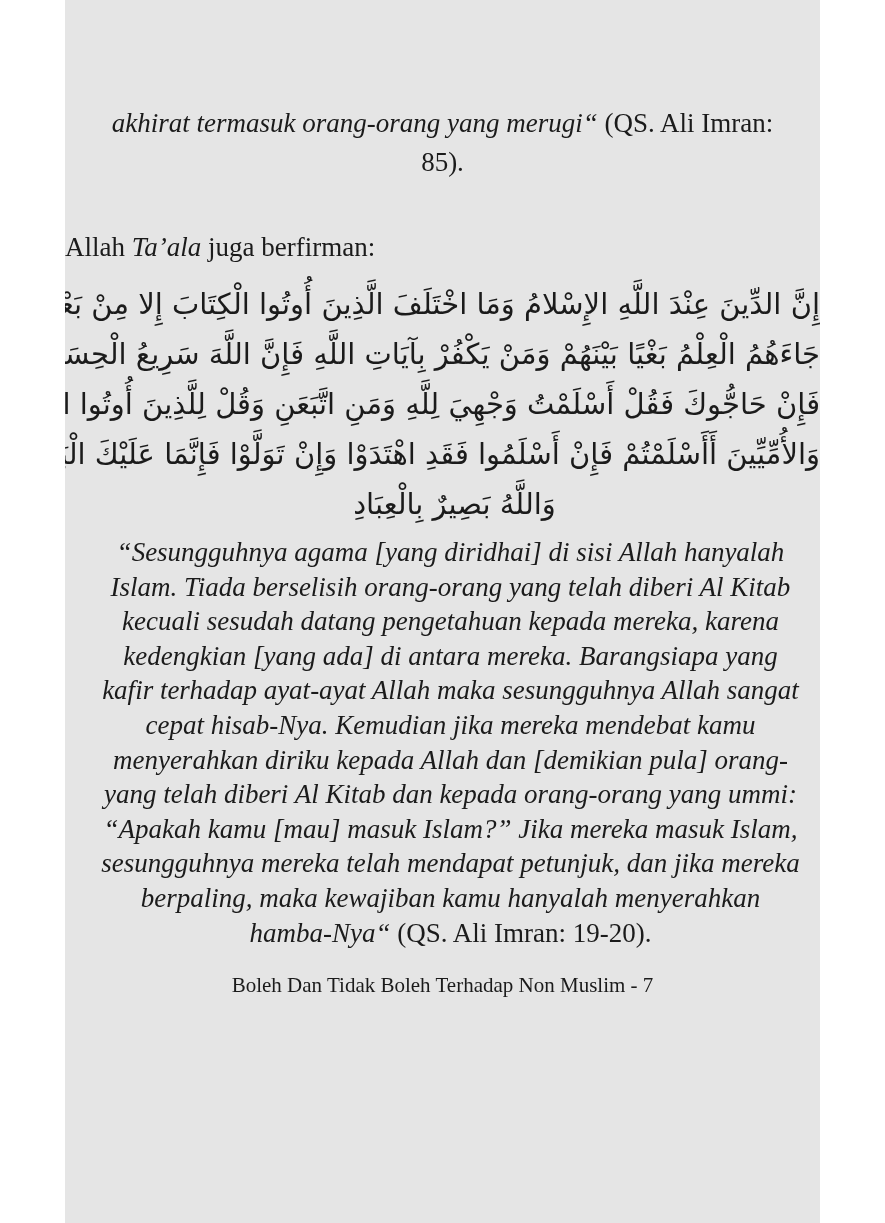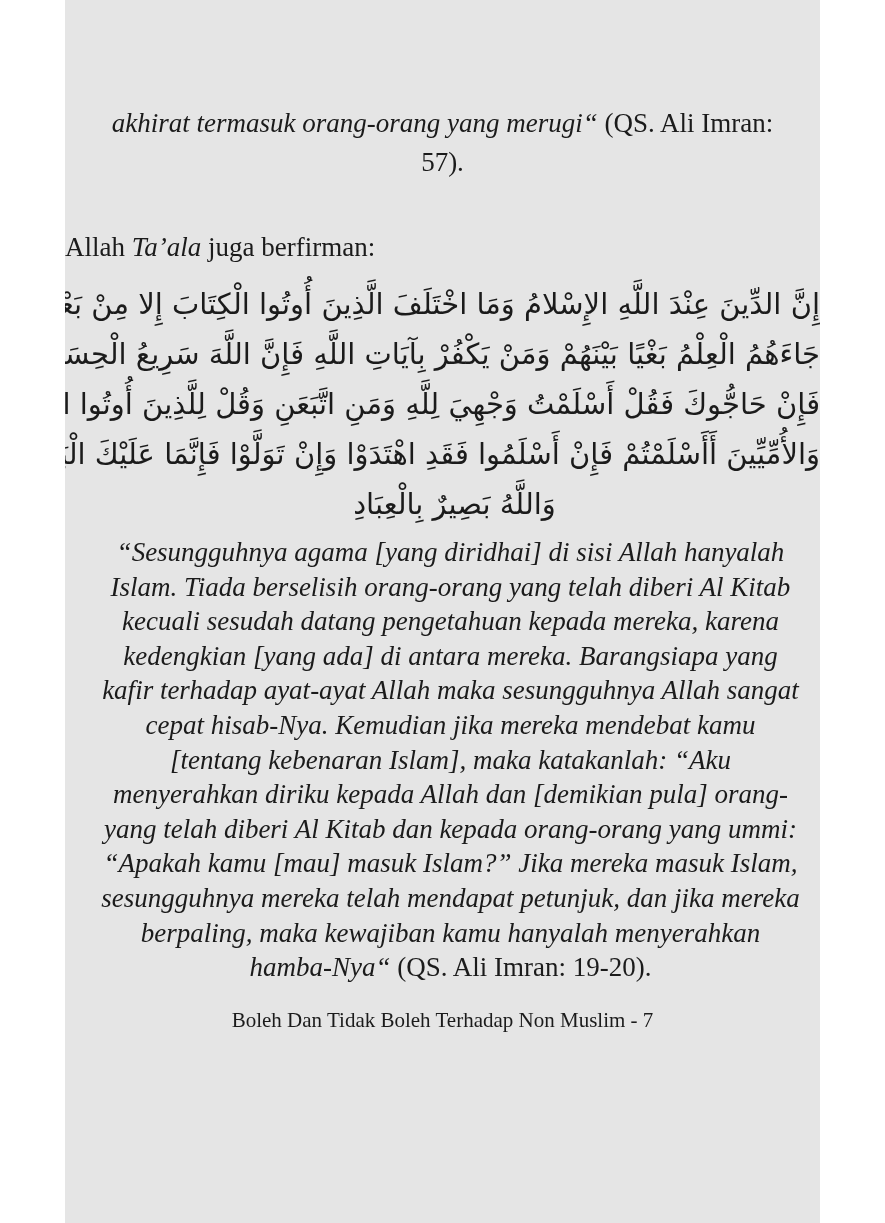--- a/index.html
+++ b/index.html
@@ -56,41 +56,40 @@
     font-style: normal;
   }
 </style>
 </head>
 <body>
 
 <div class="page">
 
   <div class="quote-end">
       <div class="line"><span class="it">akhirat termasuk orang-orang yang merugi“</span><span class="rm"> (QS. Ali Imran:</span></div>
-      <div class="line"><span class="rm">57).</span></div>
+      <div class="line"><span class="rm">85).</span></div>
     </div>
 
   <div class="intro"><span class="rm">Allah </span><span class="it">Ta’ala</span><span class="rm"> juga berfirman:</span></div>
 
   <div class="arabic">
       <div class="line">إِنَّ الدِّينَ عِنْدَ اللَّهِ الإِسْلامُ وَمَا اخْتَلَفَ الَّذِينَ أُوتُوا الْكِتَابَ إِلا مِنْ بَعْدِ مَا</div>
       <div class="line">جَاءَهُمُ الْعِلْمُ بَغْيًا بَيْنَهُمْ وَمَنْ يَكْفُرْ بِآيَاتِ اللَّهِ فَإِنَّ اللَّهَ سَرِيعُ الْحِسَابِ *</div>
       <div class="line">فَإِنْ حَاجُّوكَ فَقُلْ أَسْلَمْتُ وَجْهِيَ لِلَّهِ وَمَنِ اتَّبَعَنِ وَقُلْ لِلَّذِينَ أُوتُوا الْكِتَابَ</div>
       <div class="line">وَالأُمِّيِّينَ أَأَسْلَمْتُمْ فَإِنْ أَسْلَمُوا فَقَدِ اهْتَدَوْا وَإِنْ تَوَلَّوْا فَإِنَّمَا عَلَيْكَ الْبَلاغُ</div>
       <div class="line">وَاللَّهُ بَصِيرٌ بِالْعِبَادِ</div>
     </div>
 
   <div class="translation">
       <div class="line"><span class="it">“Sesungguhnya agama [yang diridhai] di sisi Allah hanyalah</span></div>
       <div class="line"><span class="it">Islam. Tiada berselisih orang-orang yang telah diberi Al Kitab</span></div>
       <div class="line"><span class="it">kecuali sesudah datang pengetahuan kepada mereka, karena</span></div>
       <div class="line"><span class="it">kedengkian [yang ada] di antara mereka. Barangsiapa yang</span></div>
       <div class="line"><span class="it">kafir terhadap ayat-ayat Allah maka sesungguhnya Allah sangat</span></div>
       <div class="line"><span class="it">cepat hisab-Nya. Kemudian jika mereka mendebat kamu</span></div>
-      <div class="line"><span class="it">[tentang kebenaran Islam], maka katakanlah: “Aku</span></div>
       <div class="line"><span class="it">menyerahkan diriku kepada Allah dan [demikian pula] orang-</span></div>
       <div class="line"><span class="it">yang telah diberi Al Kitab dan kepada orang-orang yang ummi:</span></div>
       <div class="line"><span class="it">“Apakah kamu [mau] masuk Islam?” Jika mereka masuk Islam,</span></div>
       <div class="line"><span class="it">sesungguhnya mereka telah mendapat petunjuk, dan jika mereka</span></div>
       <div class="line"><span class="it">berpaling, maka kewajiban kamu hanyalah menyerahkan</span></div>
       <div class="line"><span class="it">hamba-Nya“ </span><span class="rm">(QS. Ali Imran: 19-20).</span></div>
     </div>
 
   <div class="page-footer">Boleh Dan Tidak Boleh Terhadap Non Muslim - 7</div>
 

